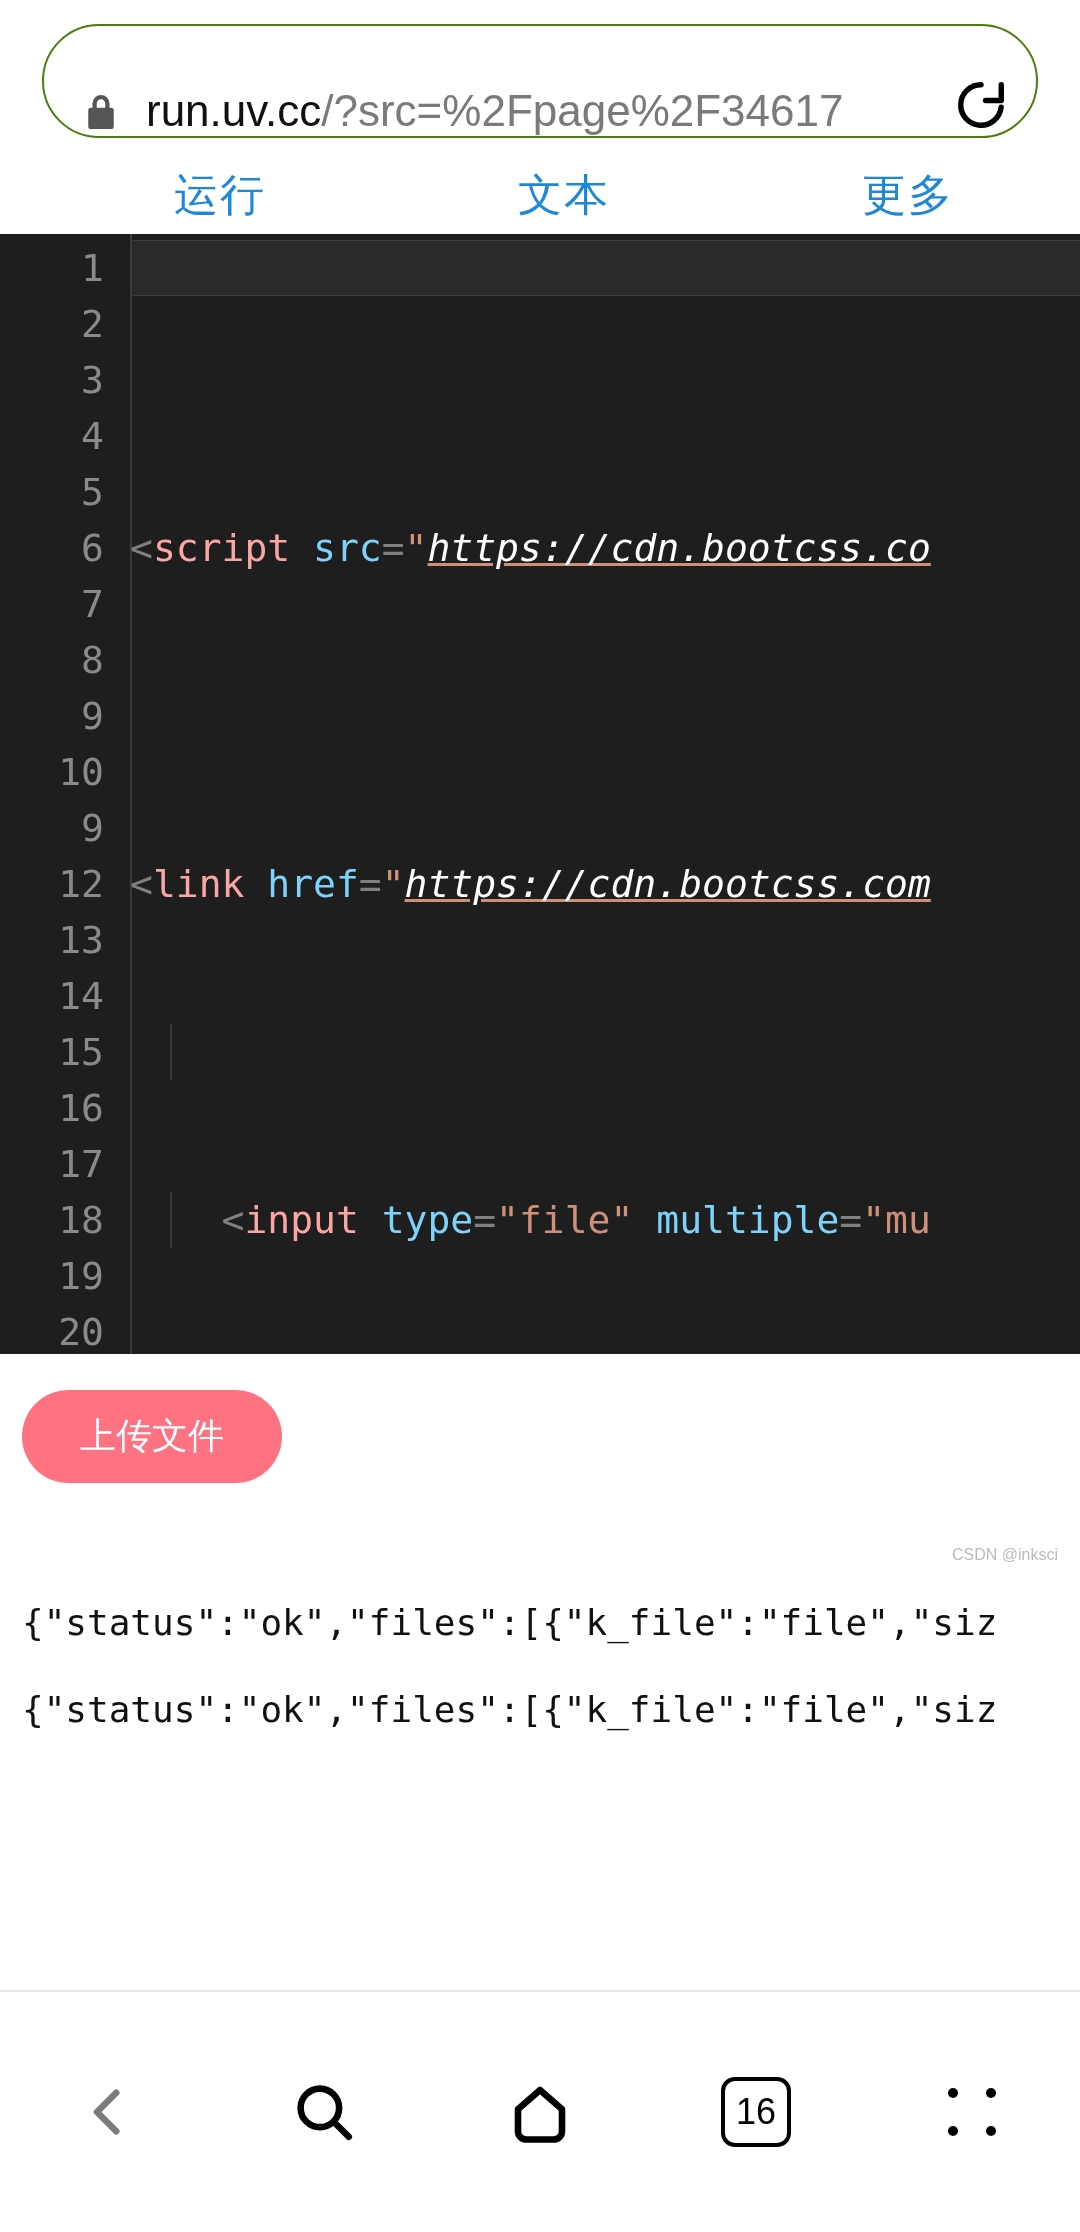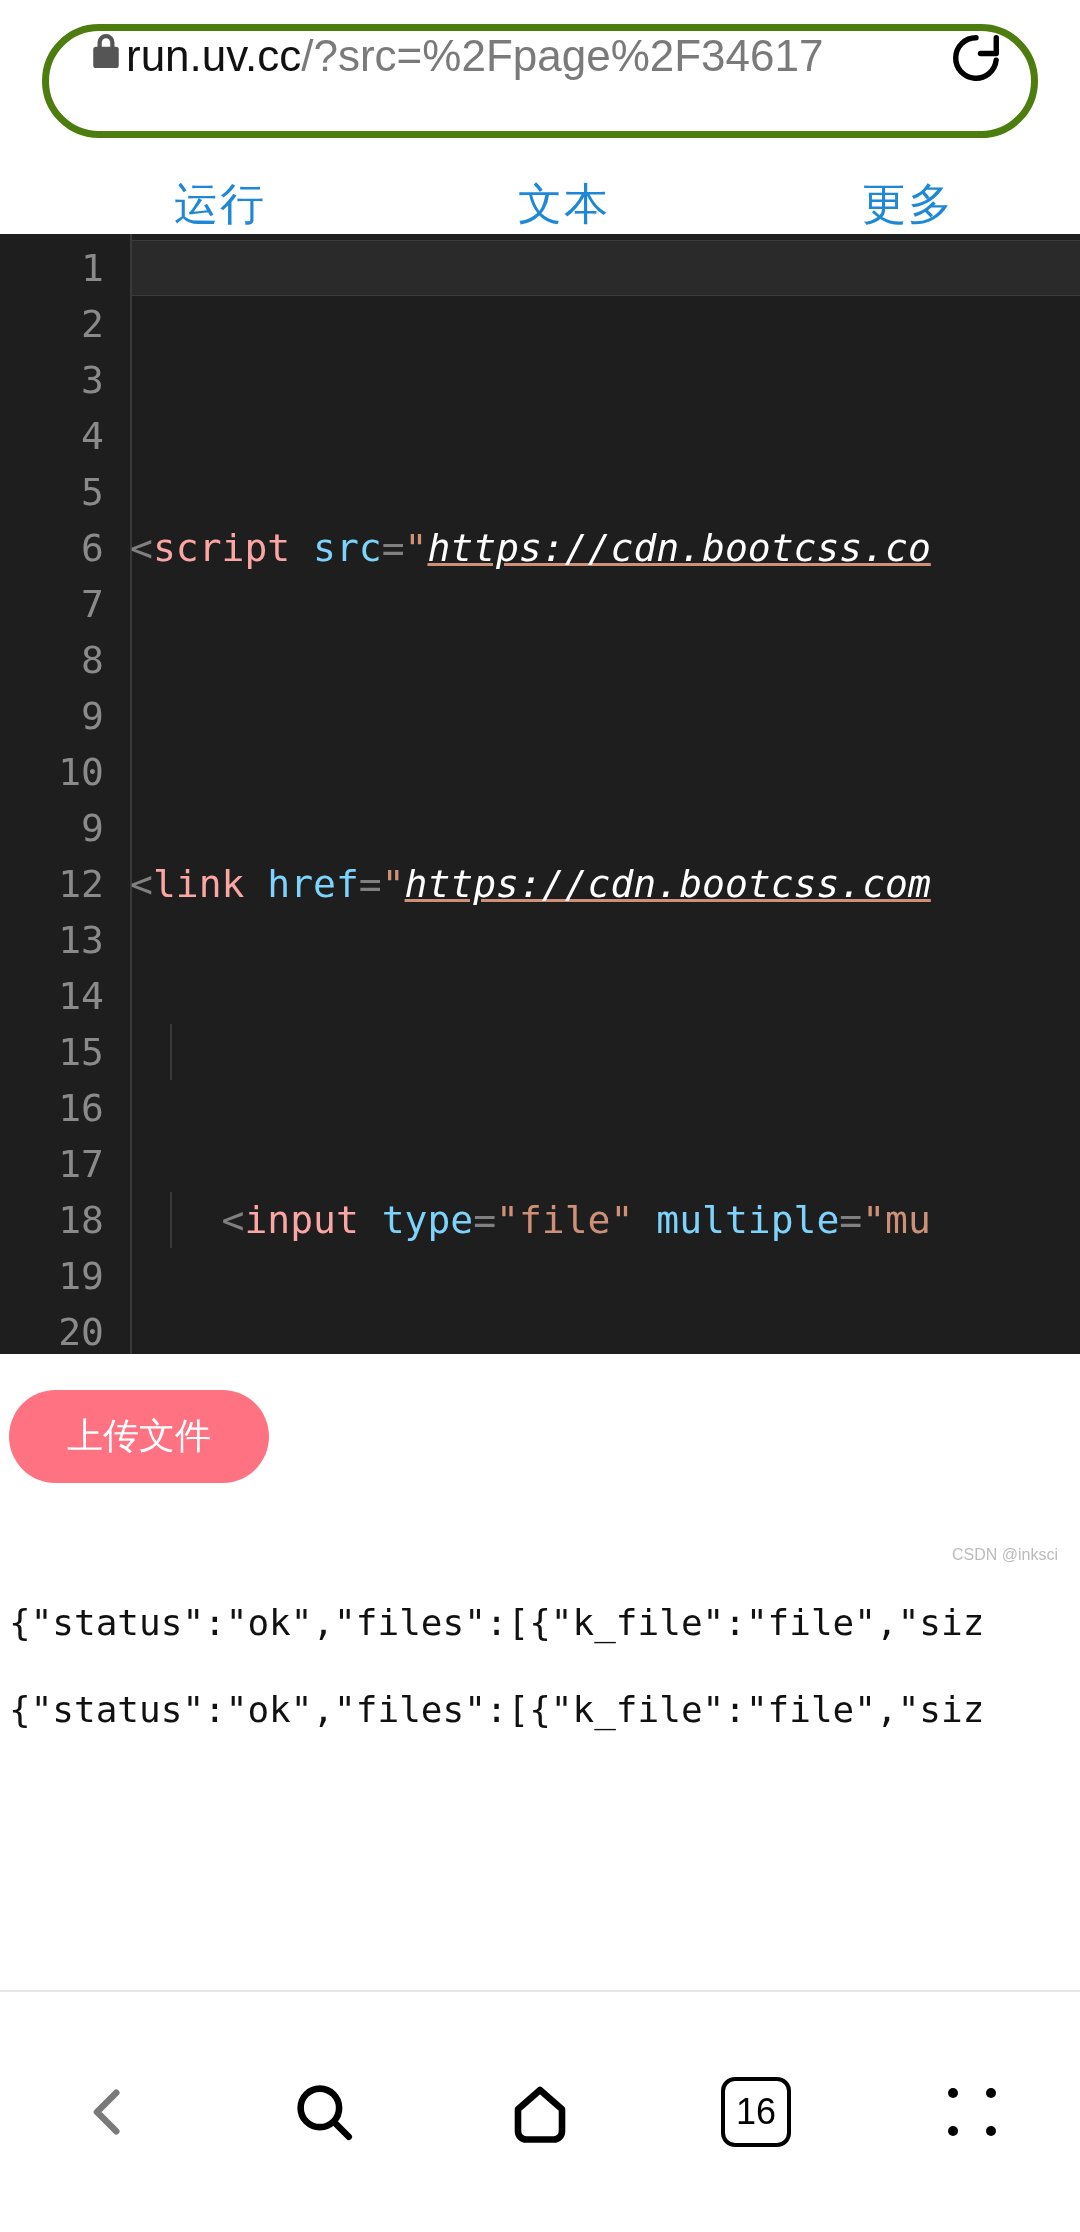--- a/index.html
+++ b/index.html
@@ -1,47 +1,47 @@
 <!DOCTYPE html>
 <html><head>
 <meta charset="utf-8">
 <style>
   * { margin: 0; padding: 0; box-sizing: border-box; }
   html, body { width: 1080px; height: 2232px; background: #fff; font-family: -apple-system, "Helvetica Neue", Arial, sans-serif; overflow: hidden; position: relative; }
 
   
   .addr-wrap { padding: 24px 42px 18px 42px; }
-  .addr { display: flex; align-items: flex-start; height: 114px; border: 7px solid #4d7c0f; border-radius: 57px; padding: 0 28px 0 40px; gap: 3px; }
+  .addr { display: flex; align-items: flex-end; height: 114px; border: 2px solid #4d7c0f; border-radius: 57px; padding: 0 28px 0 40px; gap: 28px; }
   .lock { flex: 0 0 auto; }
   .url { flex: 1 1 auto; font-size: 44px; color: #111; white-space: nowrap; overflow: hidden; }
   .url .faded { color: #7a7a7a; }
   .reload { flex: 0 0 auto; }
 
   
-  .tabs { display: flex; justify-content: space-around; align-items: flex-end; height: 78px; margin-left: 48px; }
+  .tabs { display: flex; justify-content: space-around; align-items: center; height: 78px; margin-left: 48px; }
   .tab { font-size: 44px; color: #1e88d6; font-weight: 500; letter-spacing: 2px; }
 
   
   .editor { background: #1e1e1e; width: 100%; height: 1120px; position: relative; display: flex; font-family: "Menlo","Consolas","DejaVu Sans Mono",monospace; font-size: 38px; line-height: 56px; overflow: hidden; }
   .gutter { width: 130px; text-align: right; padding-right: 26px; color: #8a8a8a; padding-top: 6px; }
   .gutter div { height: 56px; }
   .code { flex: 1; padding-top: 6px; color: #d4d4d4; white-space: pre; position: relative; }
   .code .row { height: 56px; position: relative; }
   .code .guide { position: absolute; top: 0; bottom: 0; width: 2px; background: #3a3a3a; }
   .hl-line { position: absolute; left: 0; right: 0; top: 6px; height: 56px; background: #2a2a2a; border: 1px solid #3c3c3c; border-left: none; border-right: none; pointer-events: none; }
 
   
   .p  { color: #808080; }      
   .tg { color: #fca5a5; }      
   .at { color: #7dd3fc; }      
   .st { color: #ce9178; }      
   .ul { color: #ffffff; text-decoration: underline; text-decoration-color: #ce9178; font-style: italic; }      
 
   
-  .result-area { padding: 36px 22px 0 9px; }
+  .result-area { padding: 36px 22px 0 22px; }
   .upload-btn { display: inline-block; background: #ff7281; color: #fff; font-size: 36px; padding: 22px 58px; border-radius: 48px; border: none; }
   .json-out { font-family: "Menlo","Consolas",monospace; font-size: 36px; color: #111; margin-top: 118px; line-height: 1.2; white-space: nowrap; overflow: hidden; }
   .json-out div { margin-bottom: 44px; }
 
   .watermark { position: absolute; right: 22px; bottom: 668px; font-size: 16px; color: #bbb; font-family: Arial, sans-serif; }
 
   
   .divider { position: absolute; left: 0; right: 0; bottom: 240px; height: 2px; background: #e8e8e8; }
   .nav { position: absolute; left: 0; right: 0; bottom: 0; height: 240px; display: flex; align-items: center; justify-content: space-around; background: #fff; }
   .nav-item { width: 80px; height: 80px; display: flex; align-items: center; justify-content: center; }

